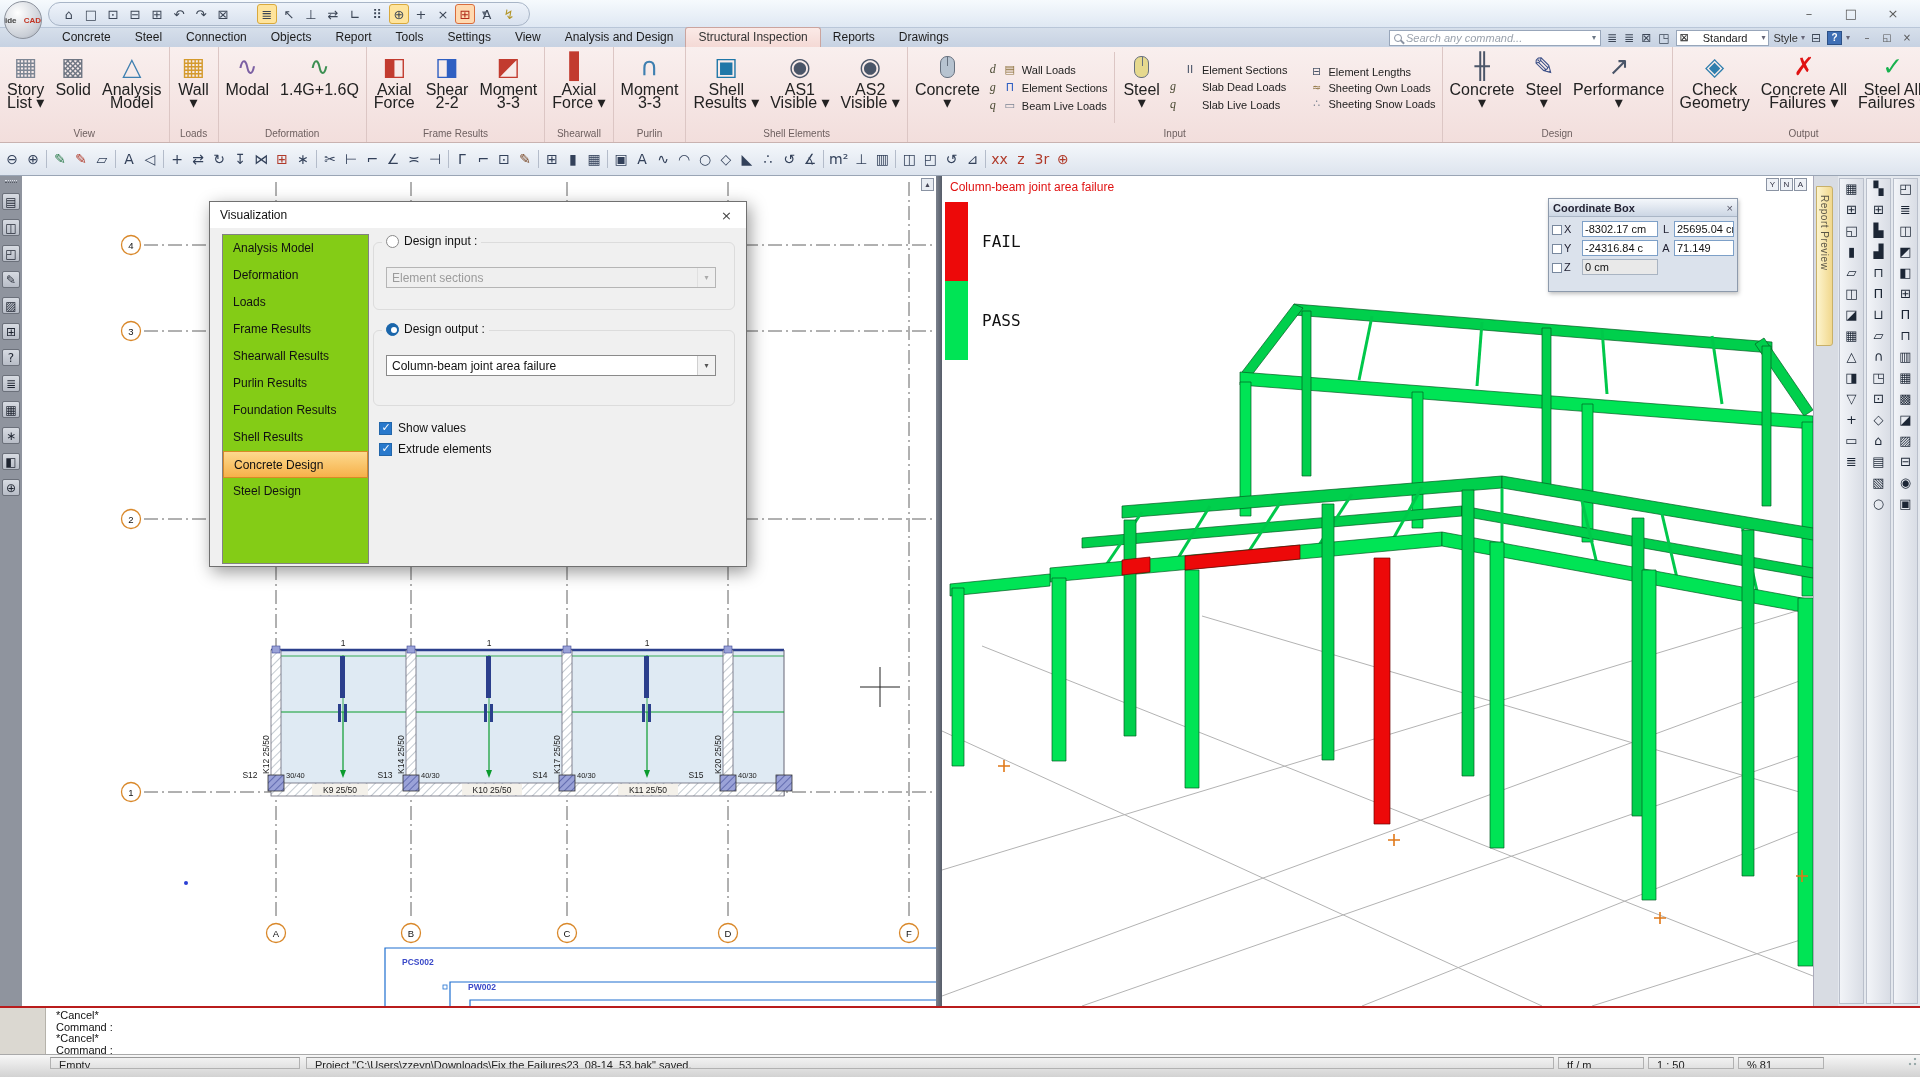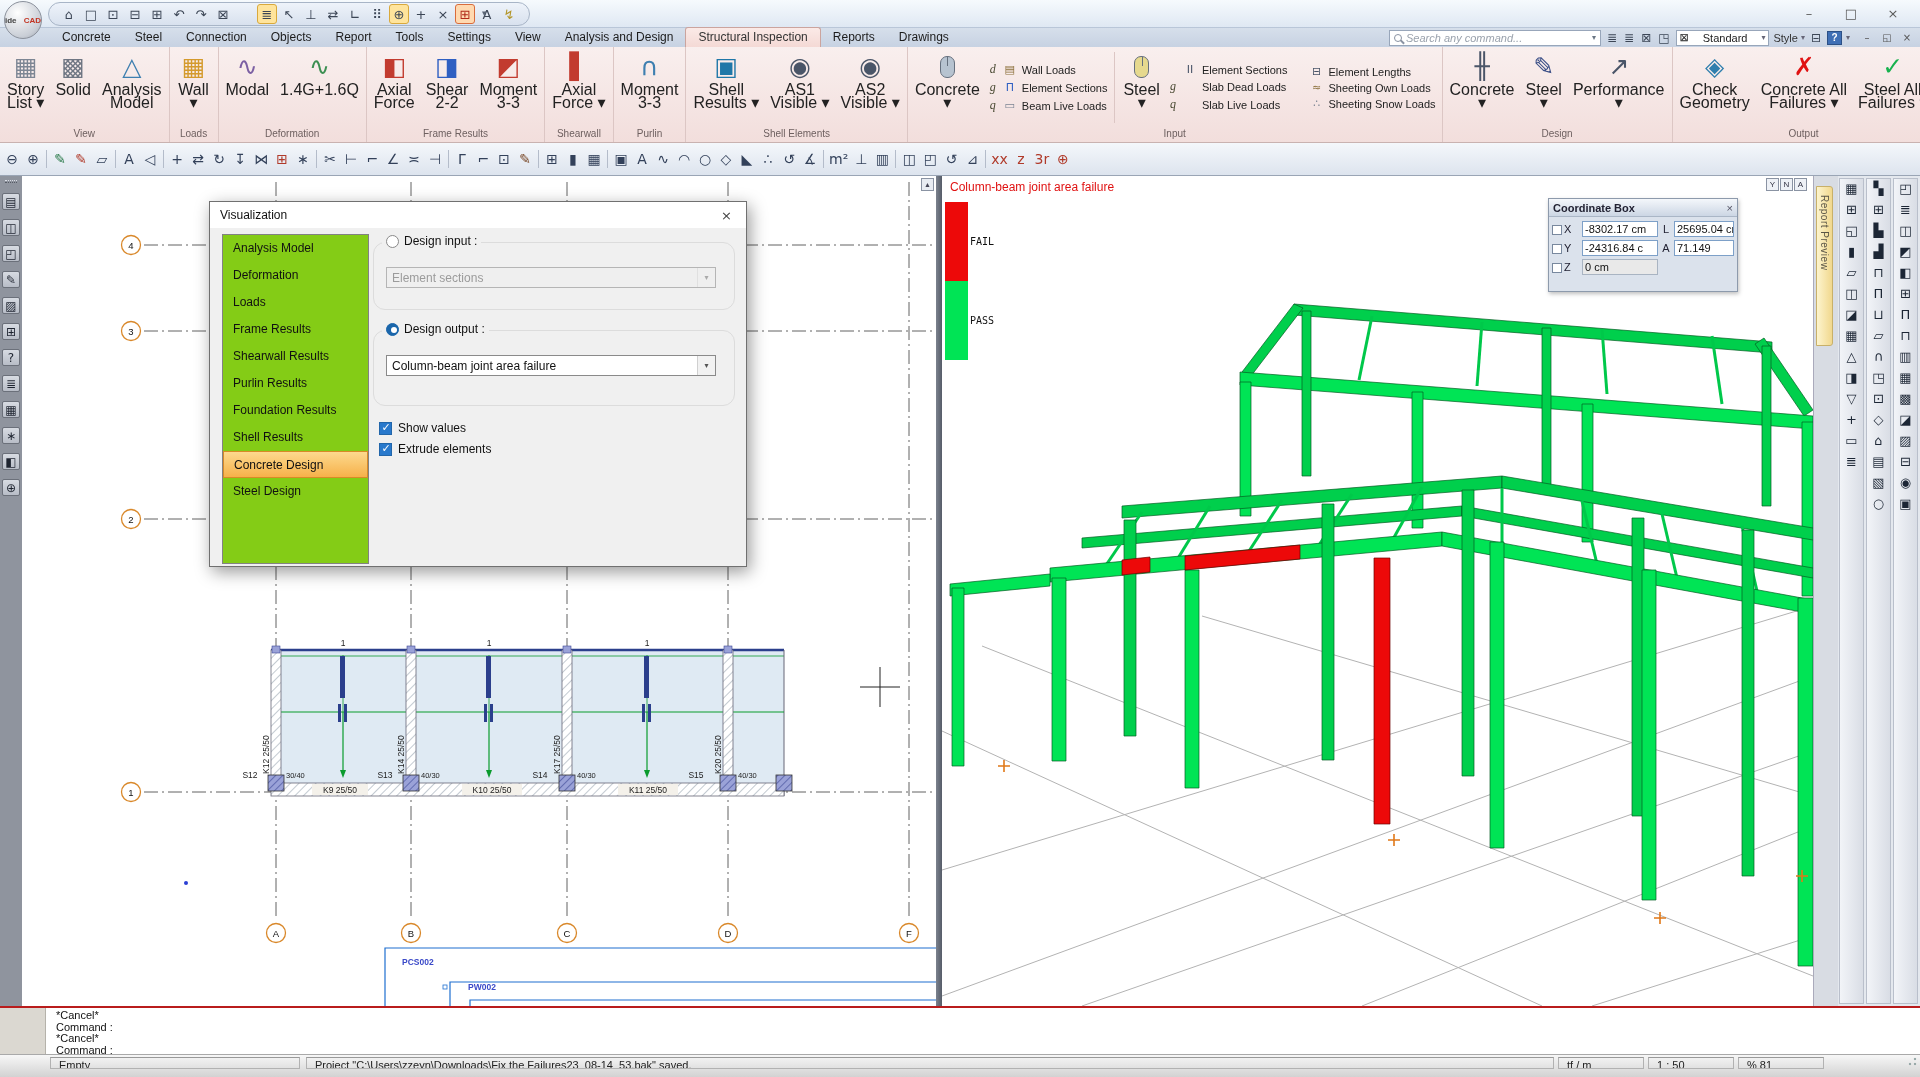--- a/index.html
+++ b/index.html
@@ -104,21 +104,21 @@
   #svg2d { position:absolute; left:18px; top:0; }
   .minibox { position:absolute; right:2px; top:2px; width:13px; height:13px; border:1px solid #8a93a3;
     background:#e8ecf2; font-size:7px; color:#445; display:flex; align-items:center; justify-content:center; }
   #splitter { position:absolute; left:936px; top:0; width:6px; height:830px;
     background:linear-gradient(90deg,#7b828e,#565c68); }
   #canvas3d { position:absolute; left:942px; top:0; width:871px; height:830px; background:#fff; overflow:hidden; }
   .v3title { position:absolute; left:8px; top:4px; font-size:12px; color:#e01212; }
   .legend { position:absolute; left:3px; top:26px; }
   .lgrow { display:flex; }
   .lgswatch { width:23px; height:79px; flex:none; }
-  .lglabel { font-size:10px; color:#111; align-self:center; padding-left:2px; font-family:"DejaVu Sans Mono",monospace; }
+  .lglabel { font-size:16px; color:#111; align-self:center; padding-left:14px; font-family:"DejaVu Sans Mono",monospace; }
   .viewbtns { position:absolute; right:6px; top:2px; display:flex; gap:1px; }
   .viewbtn { width:13px; height:13px; border:1px solid #8a93a3; background:#eef1f6; font-size:8px;
     color:#334; display:flex; align-items:center; justify-content:center; }
   #righttabstrip { position:absolute; left:1813px; top:0; width:25px; height:830px; background:#d8dce3;
     border-left:1px solid #aab; }
   #righttab { left:1816px; top:10px; height:160px; }
   #rightcols { position:absolute; left:1838px; top:0; width:82px; height:830px; background:#e4e8ee;
     display:flex; gap:2px; padding:2px 1px; }
   .rcol { width:25px; background:linear-gradient(90deg,#f2f4f8,#d9dde5); border:1px solid #b9bfcb;
     display:flex; flex-direction:column; align-items:center; padding-top:2px; gap:6px; overflow:hidden; }
@@ -142,21 +142,21 @@
   #dialog { position:absolute; left:209px; top:201px; width:538px; height:366px; background:#f0f0f0;
     border:1px solid #707070; box-shadow:3px 5px 16px rgba(0,0,0,.4); z-index:40; }
   .dtitle { height:26px; background:#fff; display:flex; align-items:center; padding:0 10px;
     font-size:12px; color:#111; }
   .dclose { margin-left:auto; font-size:13px; color:#444; font-family:"DejaVu Sans",sans-serif; padding:0 4px; }
   .dlist { position:absolute; left:12px; top:32px; width:147px; height:330px; background:#84cc16;
     border:1px solid #828282; padding-top:0; }
   .ditem { height:27px; line-height:27px; padding-left:10px; font-size:12px; color:#111; }
   .ditem[data-state="selected"] { background:linear-gradient(#fdd98e,#f6b14a); border:1px solid #d8競8a28; border:1px solid #d88a28; }
   .dright { position:absolute; left:163px; top:32px; right:12px; bottom:8px; }
-  .grp { position:absolute; left:0; width:362px; border:1px solid #dcdcdc; border-radius:12px; }
+  .grp { position:absolute; left:0; width:362px; border:1px solid #dcdcdc; border-radius:6px; }
   .grp1 { top:8px; height:68px; }
   .grp2 { top:96px; height:76px; }
   .grplegend { position:absolute; left:8px; top:-9px; background:#f0f0f0; display:flex; align-items:center;
     gap:5px; padding:0 4px; font-size:12px; color:#111; }
   .radio { width:13px; height:13px; border-radius:50%; border:1px solid #8a8a8a; background:#fff; position:relative; }
   .radio[data-checked="true"] { border-color:#1a66ab; background:#1a66ab; }
   .radio[data-checked="true"]::after { content:''; position:absolute; left:3.5px; top:3.5px; width:6px; height:6px;
     border-radius:50%; background:#fff; }
   .dcombo { position:absolute; left:12px; top:24px; width:330px; height:21px; border:1px solid #8a8a8a;
     background:#fff; display:flex; align-items:center; font-size:12px; color:#111; padding-left:5px; }

